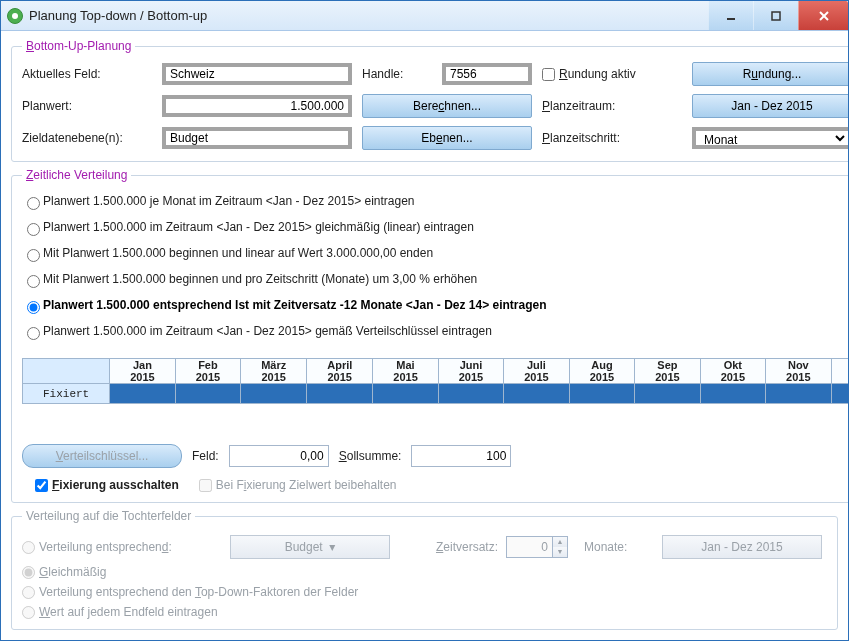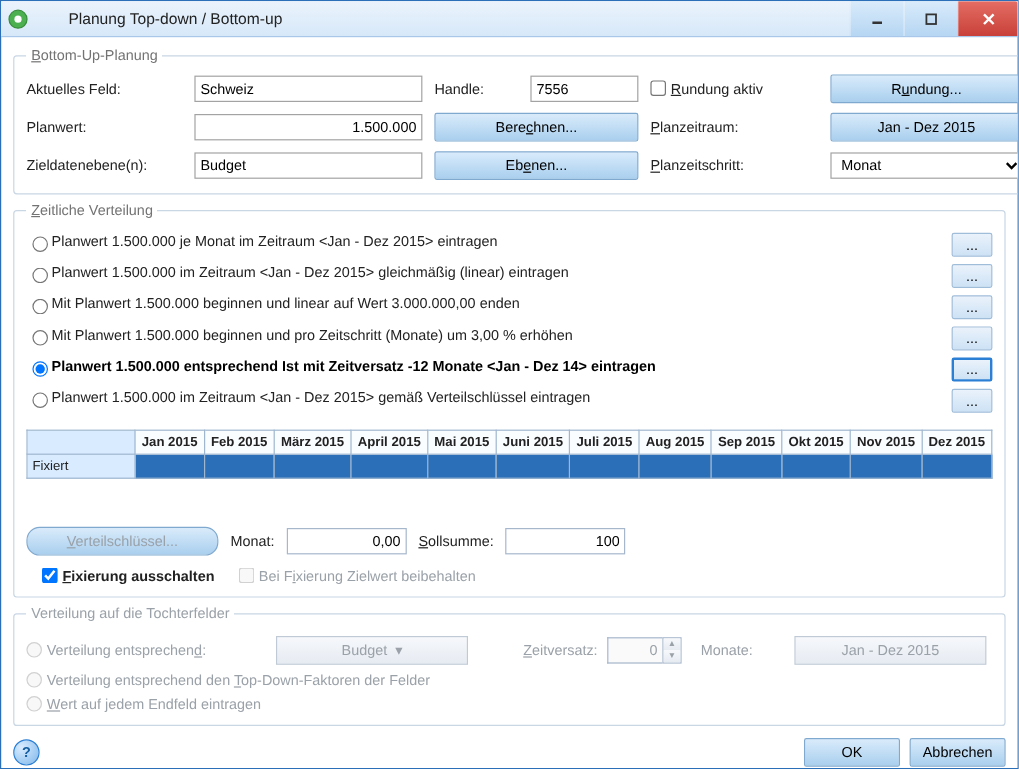--- a/index.html
+++ b/index.html
@@ -1,49 +1,49 @@
 <!DOCTYPE html>
 <html><head>
 <meta charset="utf-8">
 <style>
   * { box-sizing: border-box; }
   body { margin: 0; font-family: "Segoe UI", Tahoma, sans-serif; font-size: 12px; color: #222; background: #fff; }
   .window { width: 849px; height: 641px; border: 1px solid #2b6fb8; background: #fff; display: flex; flex-direction: column; box-shadow: 0 2px 10px rgba(0,0,0,.3); }
   .titlebar { height: 30px; background: linear-gradient(to bottom,#eaf3fc,#d7e8f9); border-bottom:1px solid #a9c7e8; display:flex; align-items:center; padding:0 0 0 6px; }
   .titlebar .icon-app { width:16px;height:16px;border-radius:50%;background:#4caf50;border:1px solid #388e3c;display:inline-block;margin-right:6px;position:relative;}
   .titlebar .icon-app::after{content:"";position:absolute;left:4px;top:4px;width:6px;height:6px;border-radius:50%;background:#fff;}
-  .titlebar .title { flex:1; font-size:13px; color:#222;margin-left:28px; }
+  .titlebar .title { flex:1; font-size:13px; color:#222; }
   .win-btns { display:flex; height:100%; }
   .win-btn { width:45px; display:flex;align-items:center;justify-content:center;border-left:1px solid rgba(255,255,255,.4);background:linear-gradient(to bottom,#d9ebfb,#b6d6f2);}
   .win-btn:last-child { width:50px; background:linear-gradient(to bottom,#e46d63,#c8413a); color:#fff; border-top-right-radius:2px;}
   .win-btn svg { display:block; }
   .client { flex:1; padding:8px 10px 10px 10px; display:flex; flex-direction:column; gap:6px; overflow:hidden; }
 
   fieldset { border:1px solid #c9d6e4; border-radius:3px; margin:0; padding:8px 10px 10px 10px; }
-  legend { padding:0 4px; color:#737373; }
+  legend { padding:0 4px; color:#a21caf; }
 
   .grid-top { display:grid; grid-template-columns: 130px 190px 70px 90px 140px 160px; grid-auto-rows: 26px; gap:6px 10px; align-items:center; }
   .lbl { color:#222; }
   .underline-letter { text-decoration: underline; }
-  input.text, select.text { height:22px; border:1px solid #a3a3a3; padding:1px 4px; font:inherit; background:#fff; }
+  input.text, select.text { height:22px; border:4px solid #a3a3a3; padding:1px 4px; font:inherit; background:#fff; }
   input.text.r { text-align:right; }
   .btn { height:24px; border:1px solid #7fa9cf; background:linear-gradient(to bottom,#d9ebfb,#a9cfee); font:inherit; cursor:pointer; border-radius:2px; }
-  .checkbox-row { display:flex; align-items:flex-start; gap:4px; }
+  .checkbox-row { display:flex; align-items:center; gap:4px; }
   .checkbox-row input { margin:0; }
 
   .radio-list { display:flex; flex-direction:column; gap:6px; margin:4px 0 6px 0; }
   .radio-row { display:flex; align-items:flex-start; gap:0; }
   .radio-row label { flex:1; }
   .radio-row label.sel { font-weight:bold; color:#000; }
   .dots-btn { width:34px; height:20px; border:1px solid #9fbcd9; background:linear-gradient(to bottom,#eaf2fb,#cde2f5); font:inherit; cursor:pointer; text-align:center; line-height:16px; border-radius:2px;}
   .dots-btn.sel { border:2px solid #2b7fd4; padding:0; }
 
   .month-table { margin-top:8px; border:1px solid #9fb6cf; border-collapse:collapse; width:100%; font-size:11px; }
-  .month-table th, .month-table td { border:1px solid #9fb6cf; height:20px; padding:0 4px; text-align:center; background:#fafdff; }
-  .month-table th:first-child, .month-table td.rowhead { background:#d9ecff; text-align:left; width:90px;}
+  .month-table th, .month-table td { border:1px solid #9fb6cf; height:20px; padding:0 20px; text-align:center; background:#fafdff; }
+  .month-table th:first-child, .month-table td.rowhead { background:#d9ecff; text-align:left; width:90px;font-family:Liberation Mono, monospace;}
   .month-table td.datacell { background:#2b6fb8; }
 
   .row-inline { display:flex; align-items:center; gap:10px; margin-top:40px; }
   .row-inline .btn { width:160px;border-radius:11px; }
   .small-input { width:100px; height:22px; border:1px solid #a6b7cc; text-align:right; padding:1px 4px; font:inherit; }
 
   .row-check { display:flex; align-items:center; gap:20px; margin-top:10px;margin-left:13px; }
   .disabled, .disabled * { color:#9aa1a8; }
 
   .sub-grid { display:grid; grid-template-columns:200px 160px 100px 70px 70px 160px; gap:6px 8px; align-items:center; margin-top:4px;}
@@ -185,21 +185,21 @@
               <td class="datacell"></td>
               <td class="datacell"></td>
               <td class="datacell"></td>
               <td class="datacell"></td>
             </tr>
           </tbody>
       </table>
 
       <div class="row-inline">
         <button class="btn disabled"><span class="underline-letter">V</span>erteilschlüssel...</button>
-        <span class="lbl">Monat:</span>
+        <span class="lbl">Feld:</span>
         <input class="small-input" value="0,00" style="">
         <span class="lbl"><span class="underline-letter">S</span>ollsumme:</span>
         <input class="small-input" value="100" style="">
       </div>
 
       <div class="row-check">
         <div class="checkbox-row">
           <input type="checkbox" checked="" style="">
           <label><b><span class="underline-letter">F</span>ixierung ausschalten</b></label>
         </div>
@@ -223,20 +223,24 @@
           <input disabled="" value="0" style="">
           <div class="arrows">
               <div>▲</div>
               <div>▼</div>
             </div>
         </div>
         <span class="lbl">Monate:</span>
         <button class="btn-light">Jan - Dez 2015</button>
 
         <div class="checkbox-row" style="grid-column:1/7">
+            <input type="radio" name="sub" checked="" disabled="" style="">
+            <label><span class="underline-letter">G</span>leichmäßig</label>
+          </div>
+        <div class="checkbox-row" style="grid-column:1/7">
             <input type="radio" name="sub" disabled="" style="">
             <label>Verteilung entsprechend den <span class="underline-letter">T</span>op-Down-Faktoren der Felder</label>
           </div>
         <div class="checkbox-row" style="grid-column:1/7">
             <input type="radio" name="sub" disabled="" style="">
             <label><span class="underline-letter">W</span>ert auf jedem Endfeld eintragen</label>
           </div>
       </div>
     </fieldset>
 

